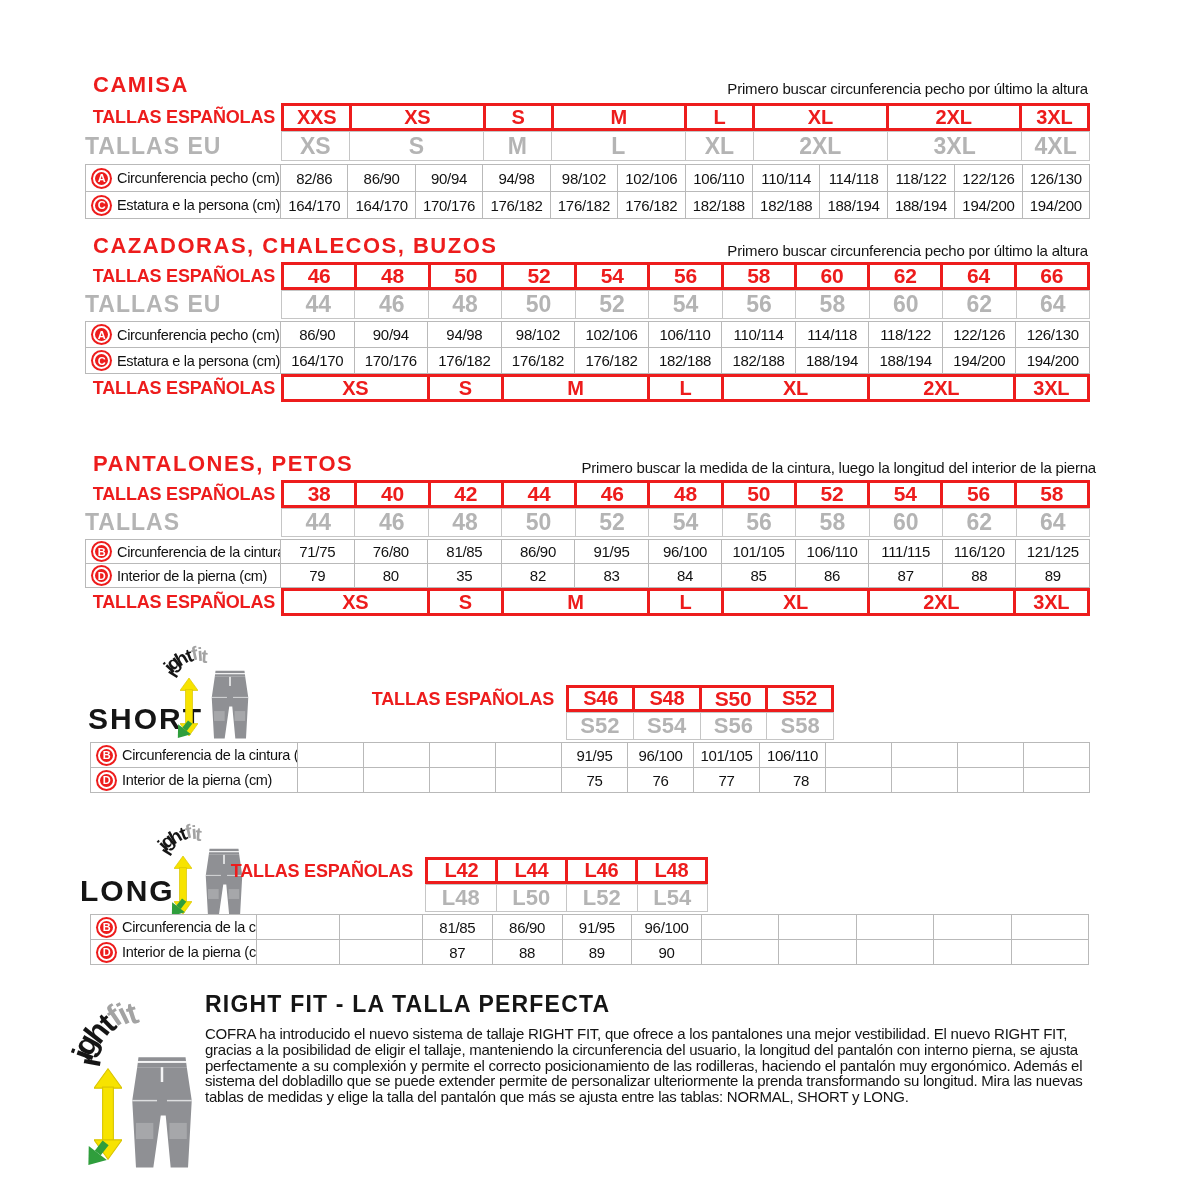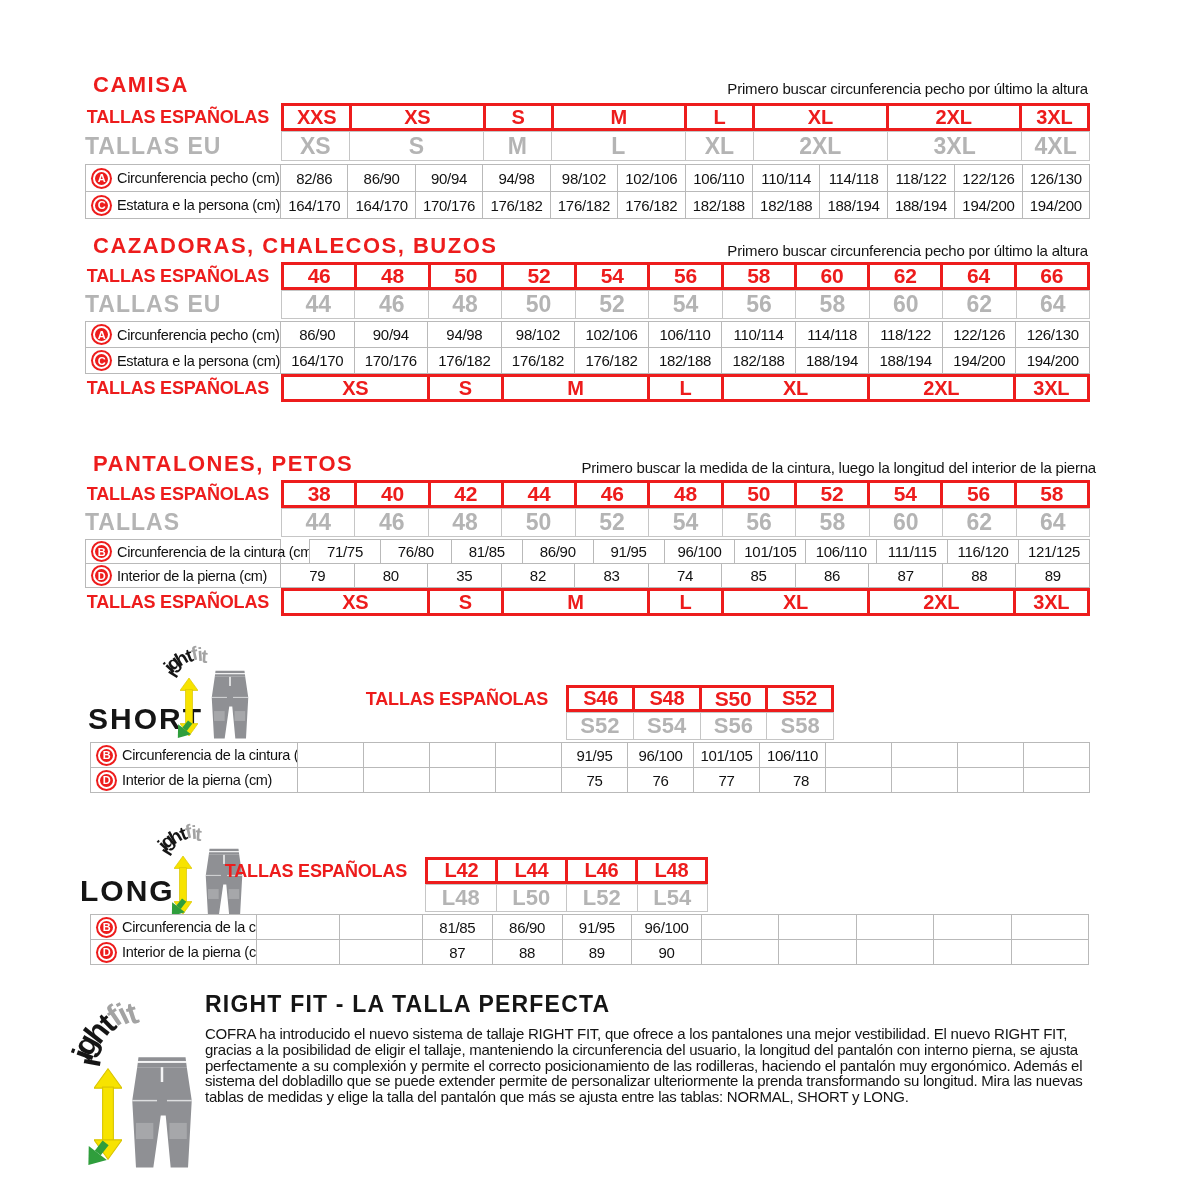--- a/index.html
+++ b/index.html
@@ -4,21 +4,21 @@
 <style>
   html,body{margin:0;padding:0;background:#fff;}
   .page{position:relative;width:1200px;height:1200px;background:#fff;overflow:hidden;
         font-family:"Liberation Sans",sans-serif;color:#111;}
   .abs{position:absolute;}
   .sec-title{position:absolute;color:#ed1c1c;font-weight:bold;font-size:22px;letter-spacing:1.5px;white-space:nowrap;}
   .note{position:absolute;font-size:15px;color:#141414;white-space:nowrap;letter-spacing:-0.2px;}
   .tbl{position:absolute;left:85px;width:1005px;}
   .sltbl{position:absolute;left:90px;width:1012px;height:110px;}
   .row{display:flex;box-sizing:border-box;}
-  .red-label{color:#ed1c1c;font-weight:bold;font-size:18px;text-align:right;padding-right:12px;
+  .red-label{color:#ed1c1c;font-weight:bold;font-size:18px;text-align:right;padding-right:6px;
              box-sizing:border-box;display:flex;align-items:center;justify-content:flex-end;letter-spacing:-0.2px;}
   .red-wrap{flex:1;border:3px solid #ed1c1c;display:flex;background:#fff;box-sizing:border-box;}
   .red-grp{display:flex;align-items:center;justify-content:center;color:#ed1c1c;font-weight:bold;
            font-size:20px;box-sizing:border-box;letter-spacing:-0.2px;}
   .red-grp + .red-grp{border-left:3px solid #ed1c1c;}
   .gray-label{color:#b4b4b4;font-weight:bold;font-size:23px;letter-spacing:1px;display:flex;align-items:center;box-sizing:border-box;}
   .gray-wrap{flex:1;display:flex;box-sizing:border-box;}
   .gray-cell{border:1px solid #c6c6c6;background:#fff;color:#b4b4b4;font-weight:bold;font-size:23px;
              display:flex;align-items:center;justify-content:center;box-sizing:border-box;}
   .gray-cell + .gray-cell{margin-left:-1px;}
@@ -238,21 +238,21 @@
           <div class="gray-cell" style="flex: 1 1 0px;">62</div>
           <div class="gray-cell" style="flex: 1 1 0px;">64</div>
         </div>
       </div>
       <div class="row data-row" style="height: 25px; margin-top: 2px;">
         <div class="lbl-cell" style="width: 196px;">
           <div class="badge">B</div>
           <div class="lbl-text">Circunferencia de la cintura (cm)</div>
         </div>
         <div class="cells">
-          <div class="data-cell" style="flex: 1 1 0px; margin-left: 28px;">71/75</div>
+          <div class="data-cell" style="flex: 1 1 0px;">71/75</div>
           <div class="data-cell" style="flex: 1 1 0px;">76/80</div>
           <div class="data-cell" style="flex: 1 1 0px;">81/85</div>
           <div class="data-cell" style="flex: 1 1 0px;">86/90</div>
           <div class="data-cell" style="flex: 1 1 0px;">91/95</div>
           <div class="data-cell" style="flex: 1 1 0px;">96/100</div>
           <div class="data-cell" style="flex: 1 1 0px;">101/105</div>
           <div class="data-cell" style="flex: 1 1 0px;">106/110</div>
           <div class="data-cell" style="flex: 1 1 0px;">111/115</div>
           <div class="data-cell" style="flex: 1 1 0px;">116/120</div>
           <div class="data-cell" style="flex: 1 1 0px;">121/125</div>
@@ -262,21 +262,21 @@
         <div class="lbl-cell" style="width: 196px;">
           <div class="badge">D</div>
           <div class="lbl-text">Interior de la pierna (cm)</div>
         </div>
         <div class="cells">
           <div class="data-cell" style="flex: 1 1 0px;">79</div>
           <div class="data-cell" style="flex: 1 1 0px;">80</div>
           <div class="data-cell" style="flex: 1 1 0px;">35</div>
           <div class="data-cell" style="flex: 1 1 0px;">82</div>
           <div class="data-cell" style="flex: 1 1 0px;">83</div>
-          <div class="data-cell" style="flex: 1 1 0px;">74</div>
+          <div class="data-cell" style="flex: 1 1 0px;">84</div>
           <div class="data-cell" style="flex: 1 1 0px;">85</div>
           <div class="data-cell" style="flex: 1 1 0px;">86</div>
           <div class="data-cell" style="flex: 1 1 0px;">87</div>
           <div class="data-cell" style="flex: 1 1 0px;">88</div>
           <div class="data-cell" style="flex: 1 1 0px;">89</div>
         </div>
       </div>
       <div class="row" style="height: 28px;">
         <div class="red-label" style="width: 196px;">TALLAS ESPAÑOLAS</div>
         <div class="red-wrap">

